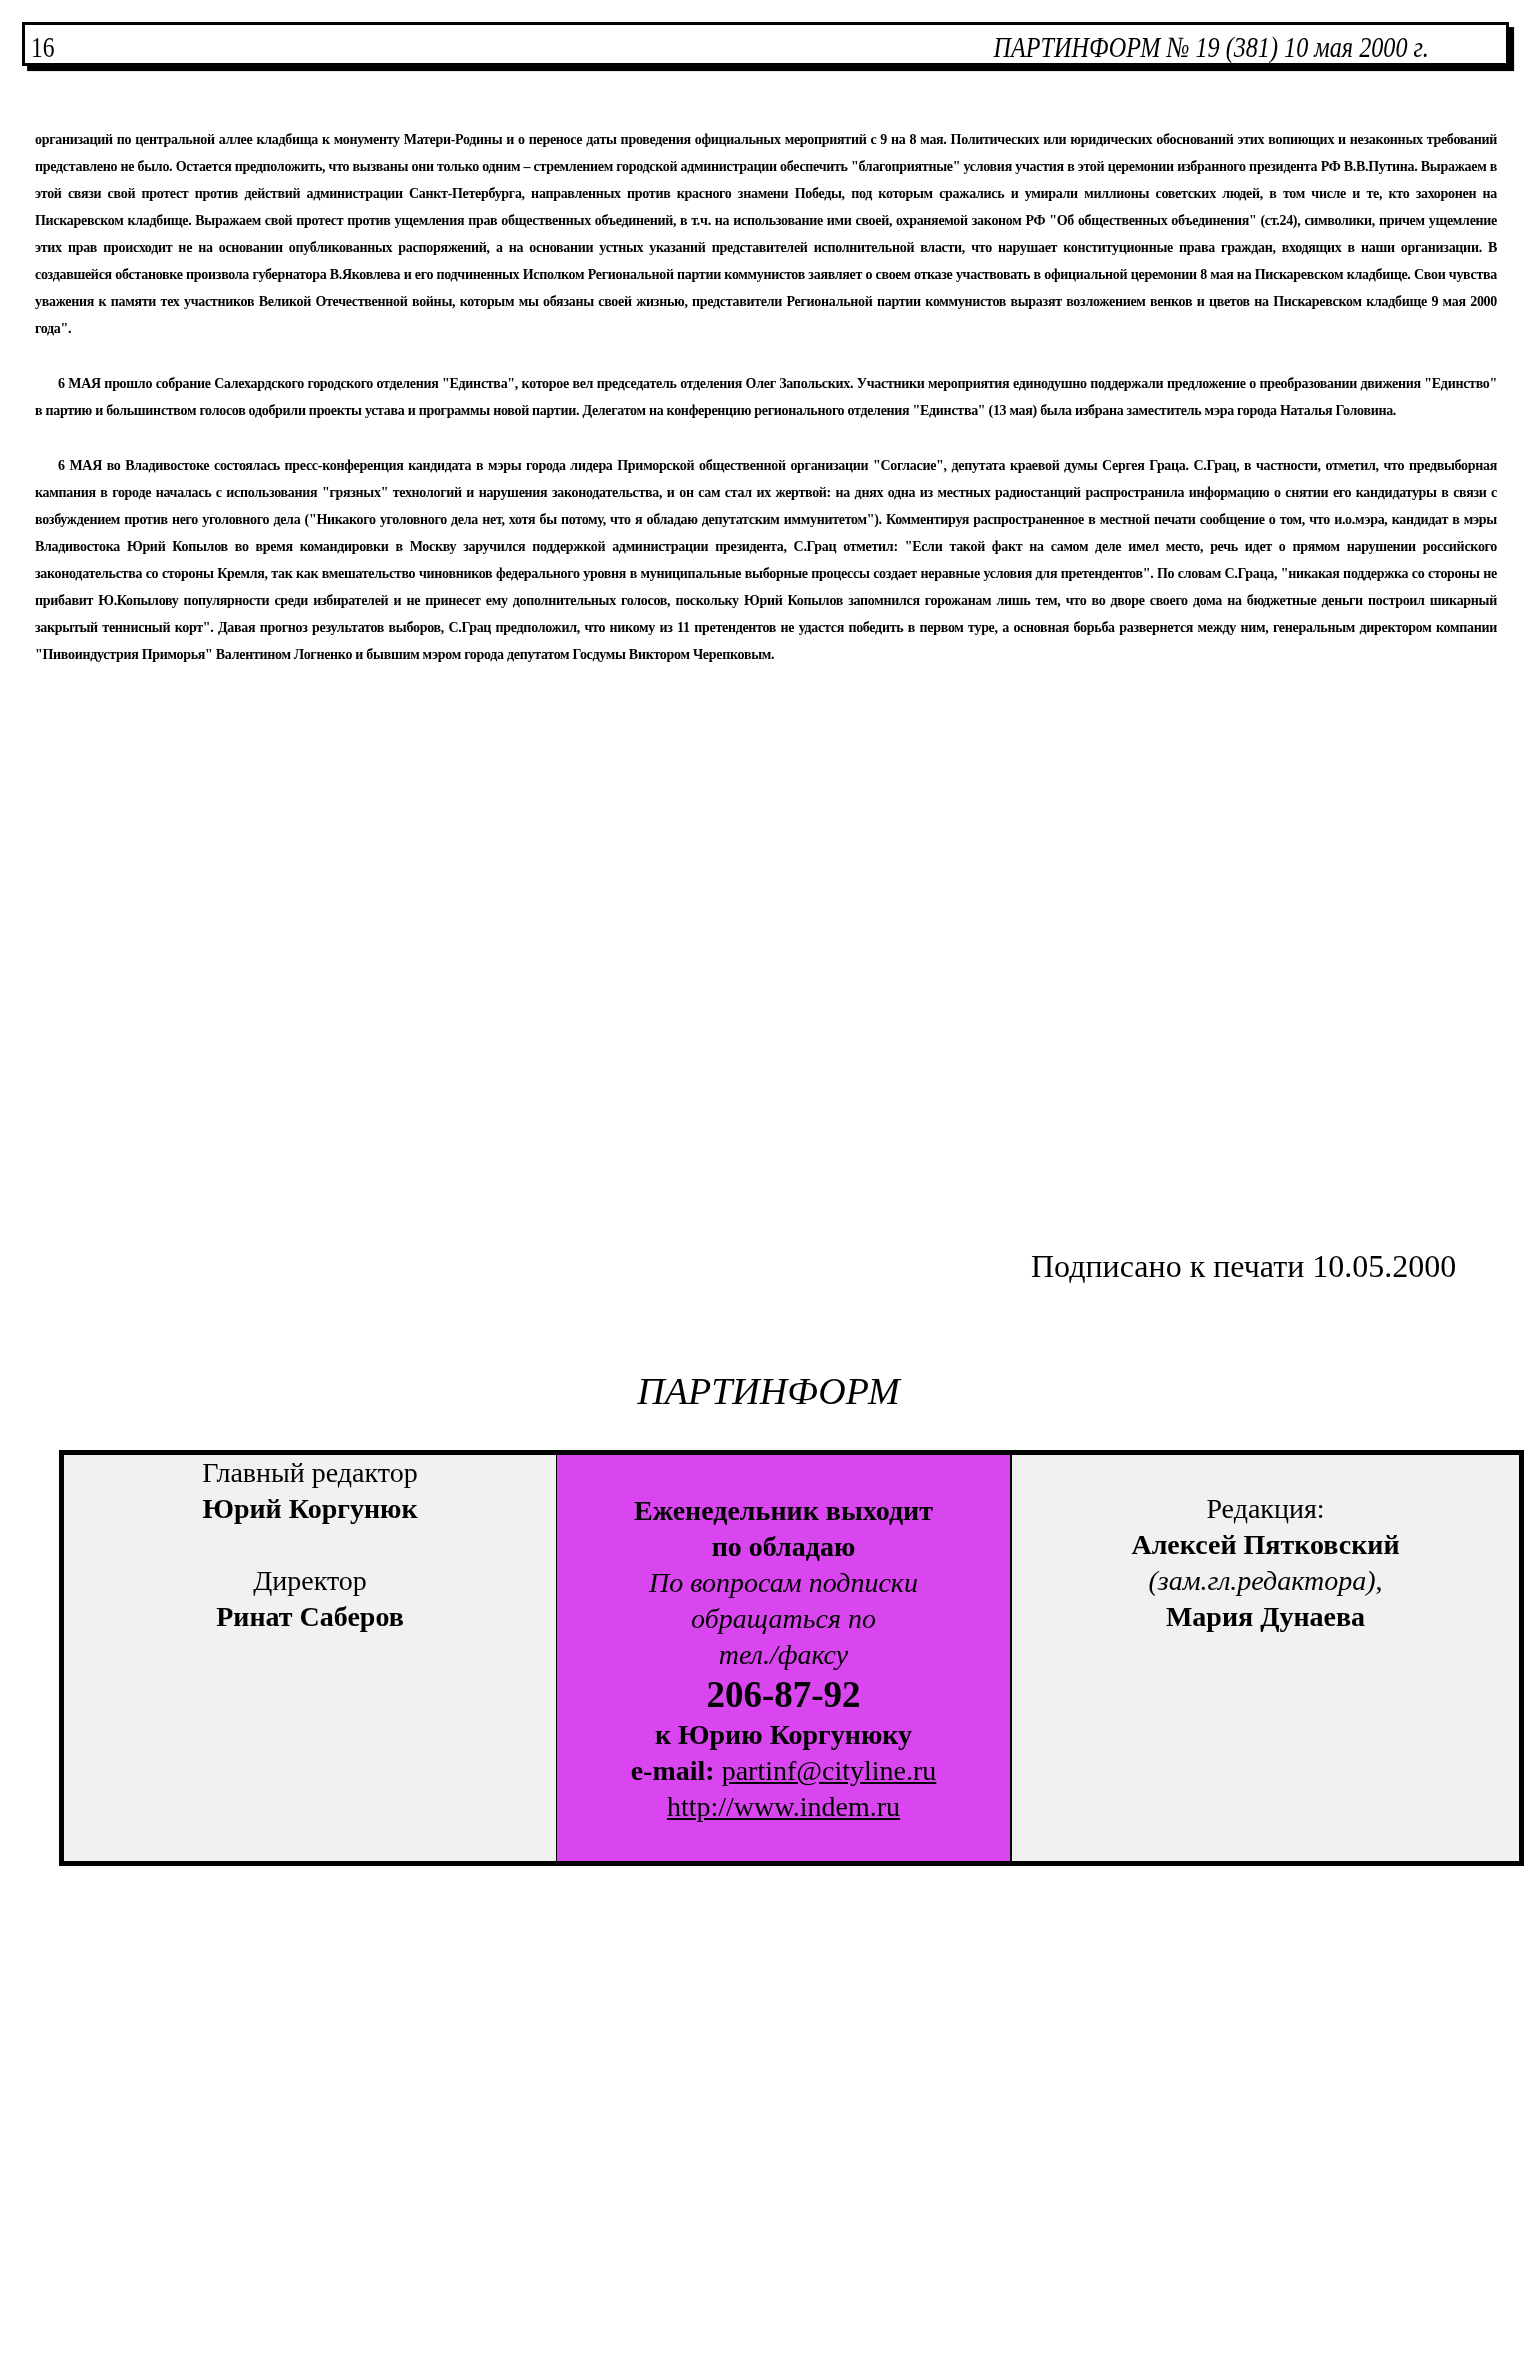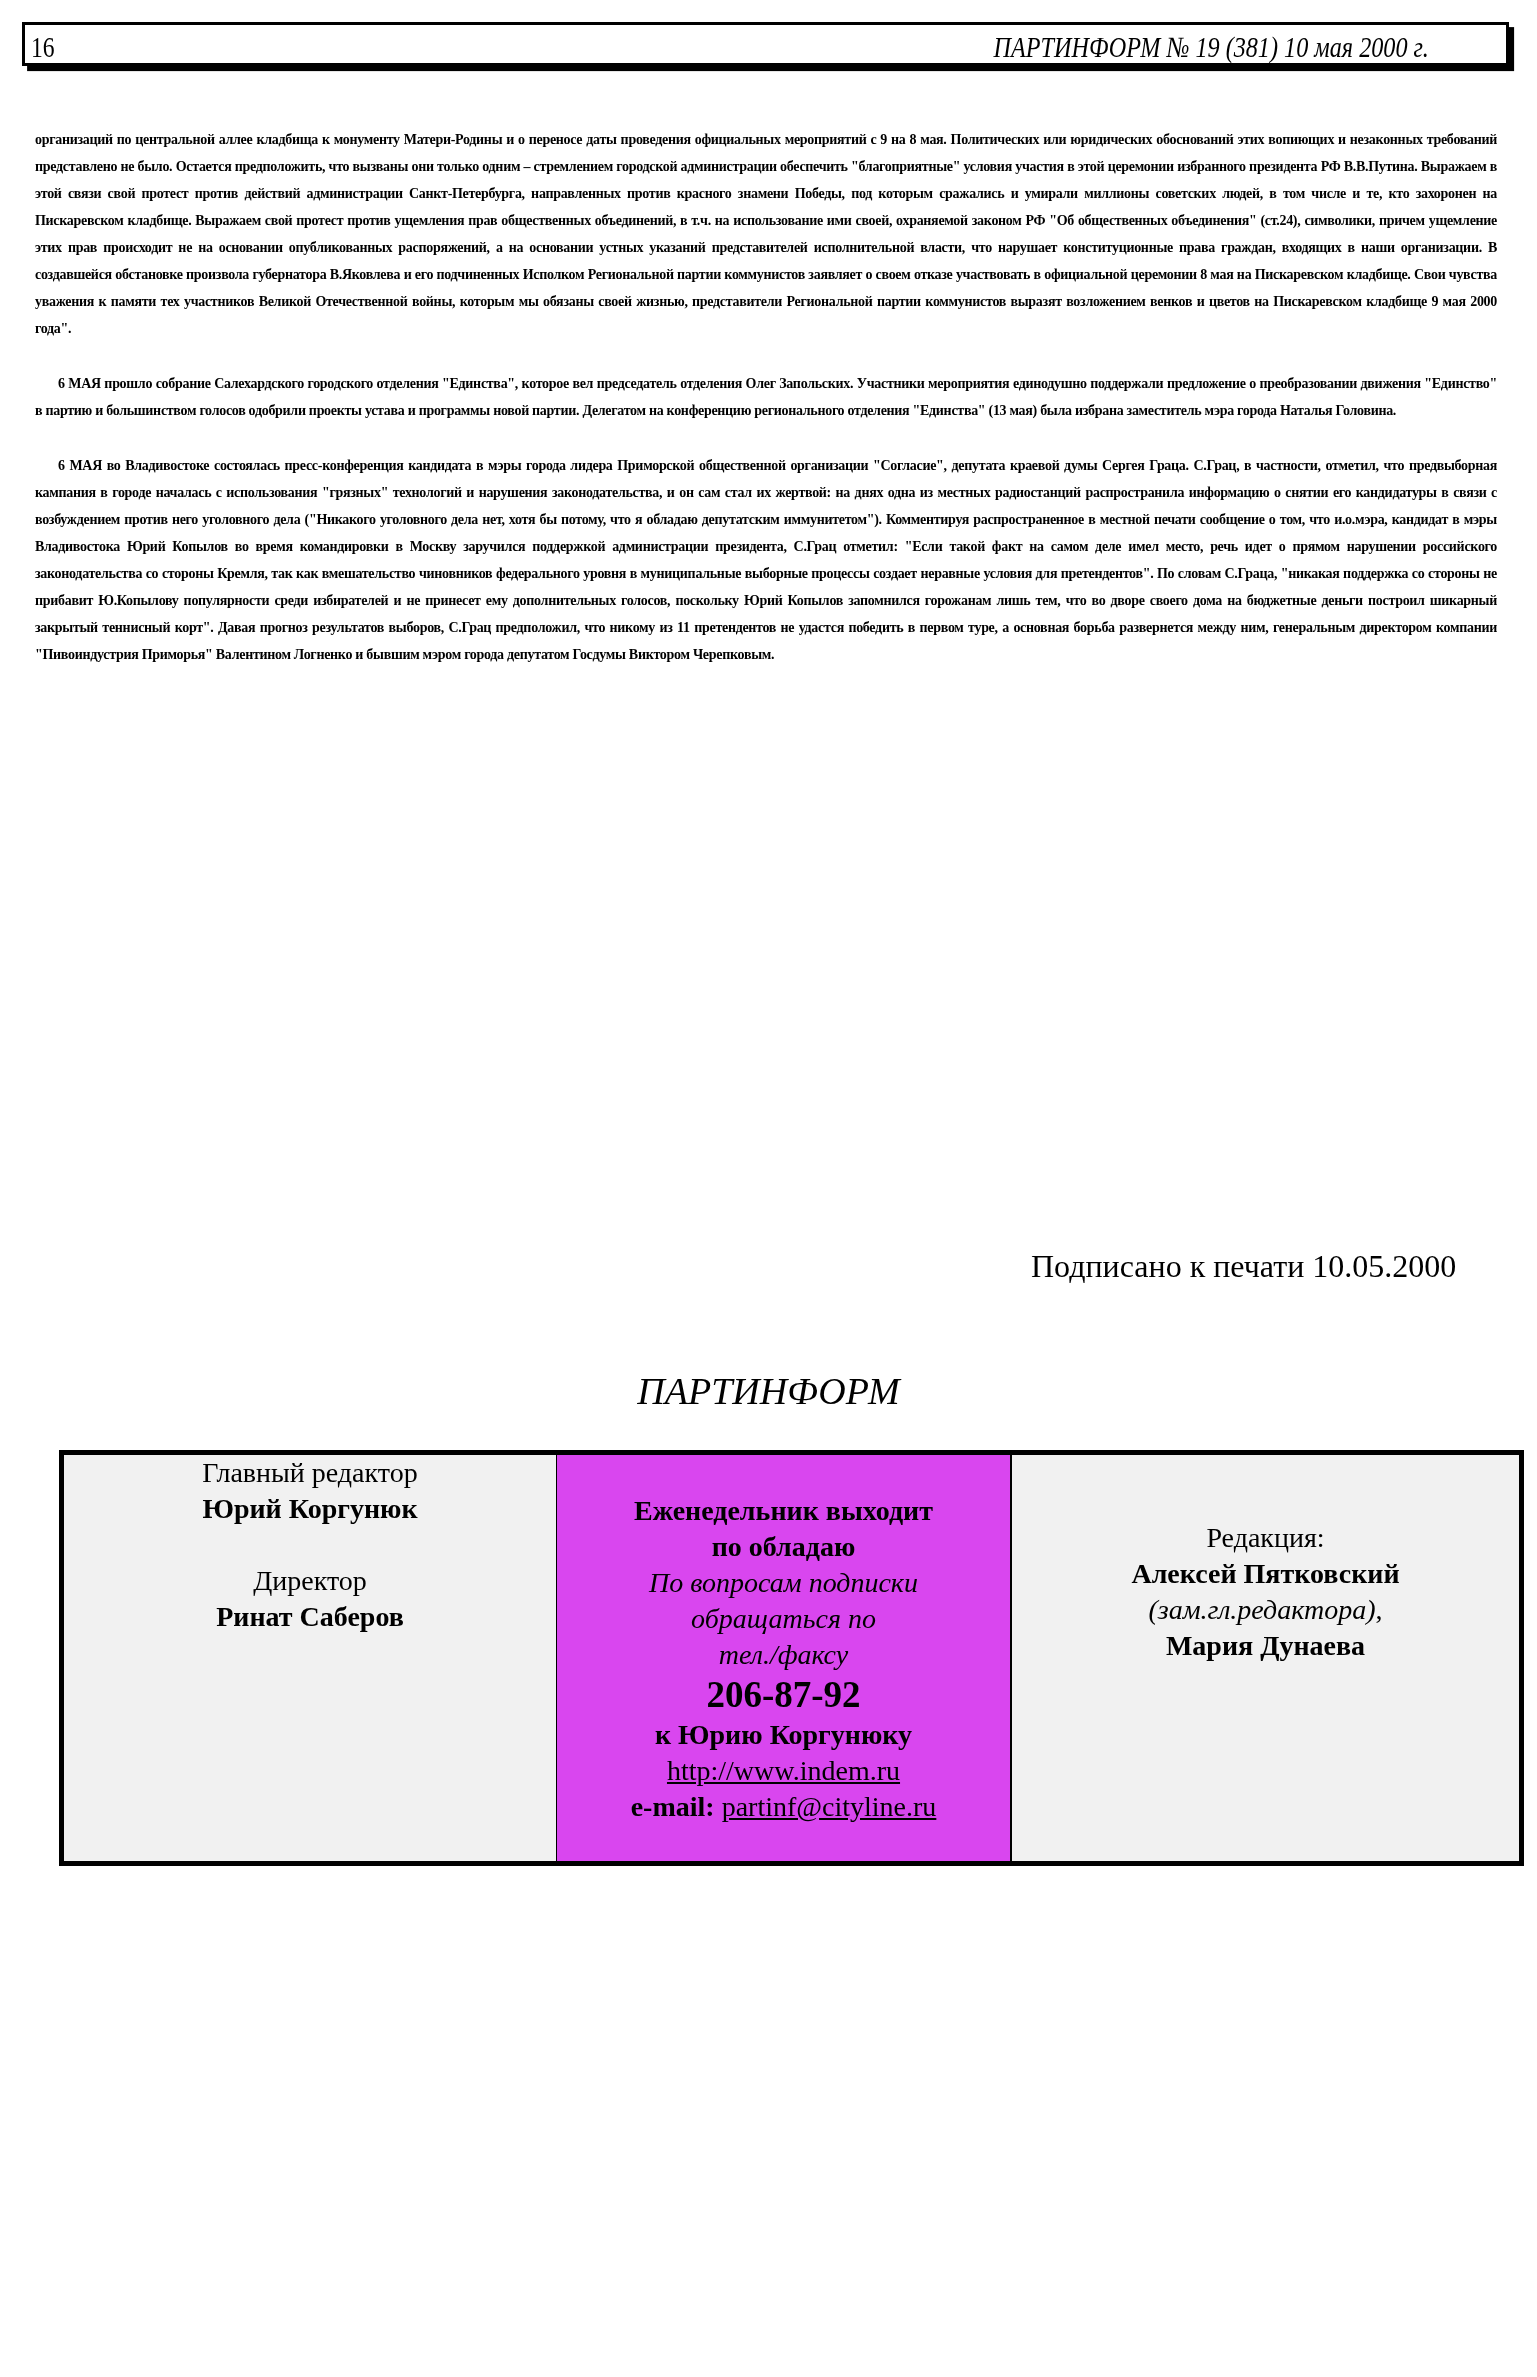--- a/index.html
+++ b/index.html
@@ -50,21 +50,21 @@
     position: absolute; left: 59px; top: 1450px; width: 1465px; height: 416px;
     border: 5.1px solid #000; box-sizing: border-box;
     display: flex;
   }
   .cell {
     box-sizing: border-box; text-align: center;
     font-family: "Liberation Serif", serif; font-size: 28px; line-height: 36px;
   }
   .cell-left { width: 493px; background: #f1f1f1; border-right: 1.9px solid #000; }
   .cell-mid { width: 455px; background: #d946ef; padding-top: 38px; border-right: 2.6px solid #000; }
-  .cell-right { flex: 1; background: #f1f1f1; padding-top: 65px; }
+  .cell-right { flex: 1; background: #f1f1f1; padding-top: 36px; }
   .b { font-weight: bold; }
   .i { font-style: italic; }
   .gap { height: 36px; }
   .phone { font-weight: bold; font-size: 37px; line-height: 44px; }
   .link { text-decoration: underline; color: #000; }
 </style>
 </head>
 <body>
 
 <div class="running-header">
@@ -92,25 +92,25 @@
   </div>
   <div class="cell cell-mid">
     <div class="b">Еженедельник выходит</div>
     <div class="b">по обладаю</div>
     <div class="i">По вопросам подписки</div>
     <div class="i">обращаться по</div>
     <div class="i">тел./факсу</div>
     <div class="phone">206-87-92</div>
     <div class="b">к Юрию Коргунюку</div>
     <div>
-      <a class="link">http://www.indem.ru</a>
+      <span class="b">e-mail:</span>
+      <a class="link">partinf@cityline.ru</a>
     </div>
     <div>
-      <span class="b">e-mail:</span>
-      <a class="link">partinf@cityline.ru</a>
+      <a class="link">http://www.indem.ru</a>
     </div>
   </div>
   <div class="cell cell-right">
     <div>Редакция:</div>
     <div class="b">Алексей Пятковский</div>
     <div><span class="i">(зам.гл.редактора)</span><span>,</span></div>
     <div class="b">Мария Дунаева</div>
   </div>
 </div>
 

